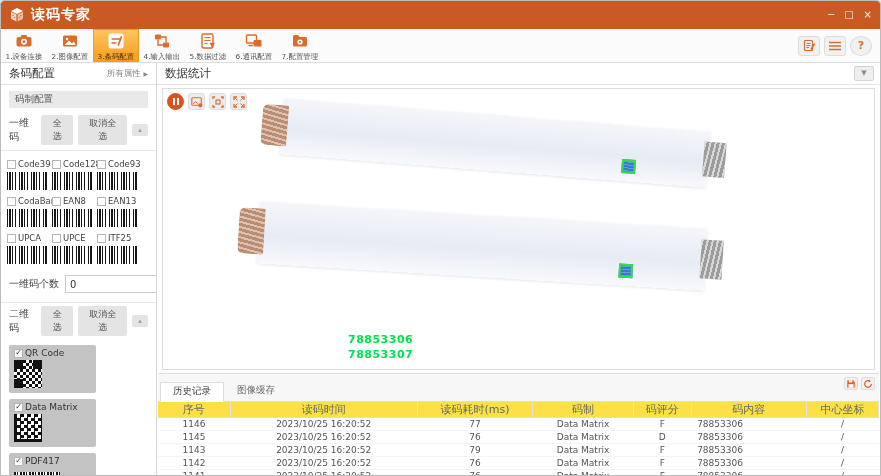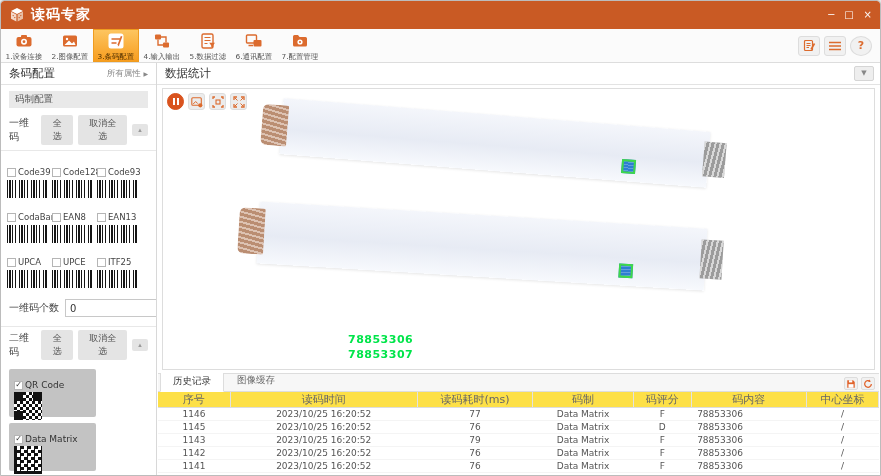--- a/index.html
+++ b/index.html
@@ -28,21 +28,21 @@
   .left-panel { width:156px; border-right:1px solid #d8d8d8; background:#fff; flex:none; display:flex; flex-direction:column; overflow:hidden; }
   .panel-header { height:22px; line-height:21px; padding:0 8px; font-size:11.5px; color:#333; border-bottom:1px solid #e3e3e3; position:relative; flex:none; }
   .all-props { position:absolute; right:8px; top:0; font-size:8.5px; color:#888; cursor:pointer; }
   .section-strip { margin:6px 8px 4px; background:#e9e9e9; font-size:9.5px; color:#555; padding:2px 6px; }
   .group-row { display:flex; align-items:center; gap:5px; padding:3px 8px 5px; border-bottom:1px solid #e8e8e8; margin:0 0 2px; }
   .group-label { font-size:10px; color:#444; }
   .mini-btn { background:#e4e4e4; border:none; border-radius:2px; font-size:9px; color:#555; padding:2px 8px; cursor:pointer; font-family:inherit; }
   .collapse-btn { background:#e4e4e4; border:none; border-radius:2px; font-size:6px; color:#999; padding:3px 5px; cursor:pointer; }
   .codes-grid { display:flex; flex-wrap:wrap; padding:4px 6px 2px; }
   .code-item { width:45px; margin:2px 0 4px; }
-  .code-head { display:flex; align-items:center; gap:2px;margin-top:8px; }
+  .code-head { display:flex; align-items:center; gap:2px; }
   .checkbox { width:9px; height:9px; border:1px solid #b5b5b5; background:#fff; flex:none; font-size:8px; line-height:8px; color:#333; text-align:center; cursor:pointer; }
   .checkbox.checked::after { content:"✓"; display:block; margin-top:-1px; }
   .code-label { font-size:8.5px; color:#444; white-space:nowrap; }
   .bc { width:40px; height:18px; margin-top:3px; background:repeating-linear-gradient(90deg,#161616 0 1px,#fff 1px 2px,#161616 2px 4px,#fff 4px 5px,#161616 5px 6px,#fff 6px 8px,#161616 8px 9px,#fff 9px 12px); }
   .count-row { display:flex; align-items:center; padding:5px 8px 7px; gap:6px; }
   .count-label { font-size:10px; color:#444; flex:none; }
   .spinner { flex:1; display:flex; border:1px solid #c8c8c8; height:18px; align-items:center; background:#fff; }
   .spin-input { flex:1; border:none; outline:none; font-size:10px; padding:0 4px; color:#333; font-family:inherit; min-width:0; background:transparent; }
   .twod-row { border-top:1px solid #e8e8e8; margin-top:2px; border-bottom:none; }
   .tiles { display:flex; flex-wrap:wrap; gap:6px; padding:2px 8px; }
@@ -70,21 +70,21 @@
   .product.p1 { left:118px; top:26px; width:428px; height:56px; transform:rotate(4.5deg); }
   .product.p2 { left:95px; top:126px; width:448px; height:62px; transform:rotate(3.5deg); }
   .copper { position:absolute; left:-20px; top:12%; width:26px; height:74%; background:#c69a7f; border-radius:6px 2px 2px 6px; background-image:repeating-linear-gradient(12deg,rgba(255,255,255,.4) 0 2px,rgba(120,70,40,.15) 2px 5px); }
   .silver { position:absolute; right:-17px; top:18%; width:22px; height:62%; background:#a9a9a9; background-image:repeating-linear-gradient(100deg,rgba(255,255,255,.55) 0 2px,rgba(0,0,0,.08) 2px 5px); }
   .dmcode { position:absolute; width:14px; height:14px; background:#2e7ed2; border:2px solid #3fd84a; right:72px; bottom:8px; background-image:repeating-linear-gradient(0deg,rgba(255,255,255,.25) 0 1px,transparent 1px 3px); }
   .results { position:absolute; left:185px; top:243px; }
   .result-line { color:#00e54a; font-size:11px; font-weight:bold; line-height:15px; letter-spacing:.5px; }
 
   
   .history { height:102px; flex:none; display:flex; flex-direction:column; overflow:hidden; margin:0 1px; }
-  .htab-bar { height:19px; background:#f7f7f7; border-top:1px solid #ddd; border-bottom:1px solid #ddd; display:flex; align-items:flex-end; padding:0 2px; flex:none; position:relative; }
+  .htab-bar { height:29px; background:#f7f7f7; border-top:1px solid #ddd; border-bottom:1px solid #ddd; display:flex; align-items:flex-end; padding:0 2px; flex:none; position:relative; }
   .htab { font-size:9.5px; color:#666; padding:2px 12px 3px; border:1px solid transparent; cursor:pointer; }
   .htab.active { background:#fff; border-color:#ddd; border-bottom-color:#fff; color:#333; margin-bottom:-1px; }
   .htab-icons { position:absolute; right:4px; top:3px; display:flex; gap:3px; }
   .htab-icon-btn { width:14px; height:13px; background:#f1f1f1; border:1px solid #ddd; border-radius:2px; display:flex; align-items:center; justify-content:center; cursor:pointer; }
   table.hist { width:100%; border-collapse:collapse; table-layout:fixed; }
   table.hist th { background:#fde047; border-right:1px solid #e2e2e2; border-bottom:1px solid #ddd; font-size:11px; font-weight:normal; color:#666; height:13px; overflow:hidden; white-space:nowrap; }
   table.hist td { font-size:9px; color:#555; text-align:center; height:13px; border-bottom:1px solid #f4f4f4; overflow:hidden; white-space:nowrap; }
   table.hist td.al { text-align:left; padding-left:6px; }
   svg { display:block; }
 </style>

